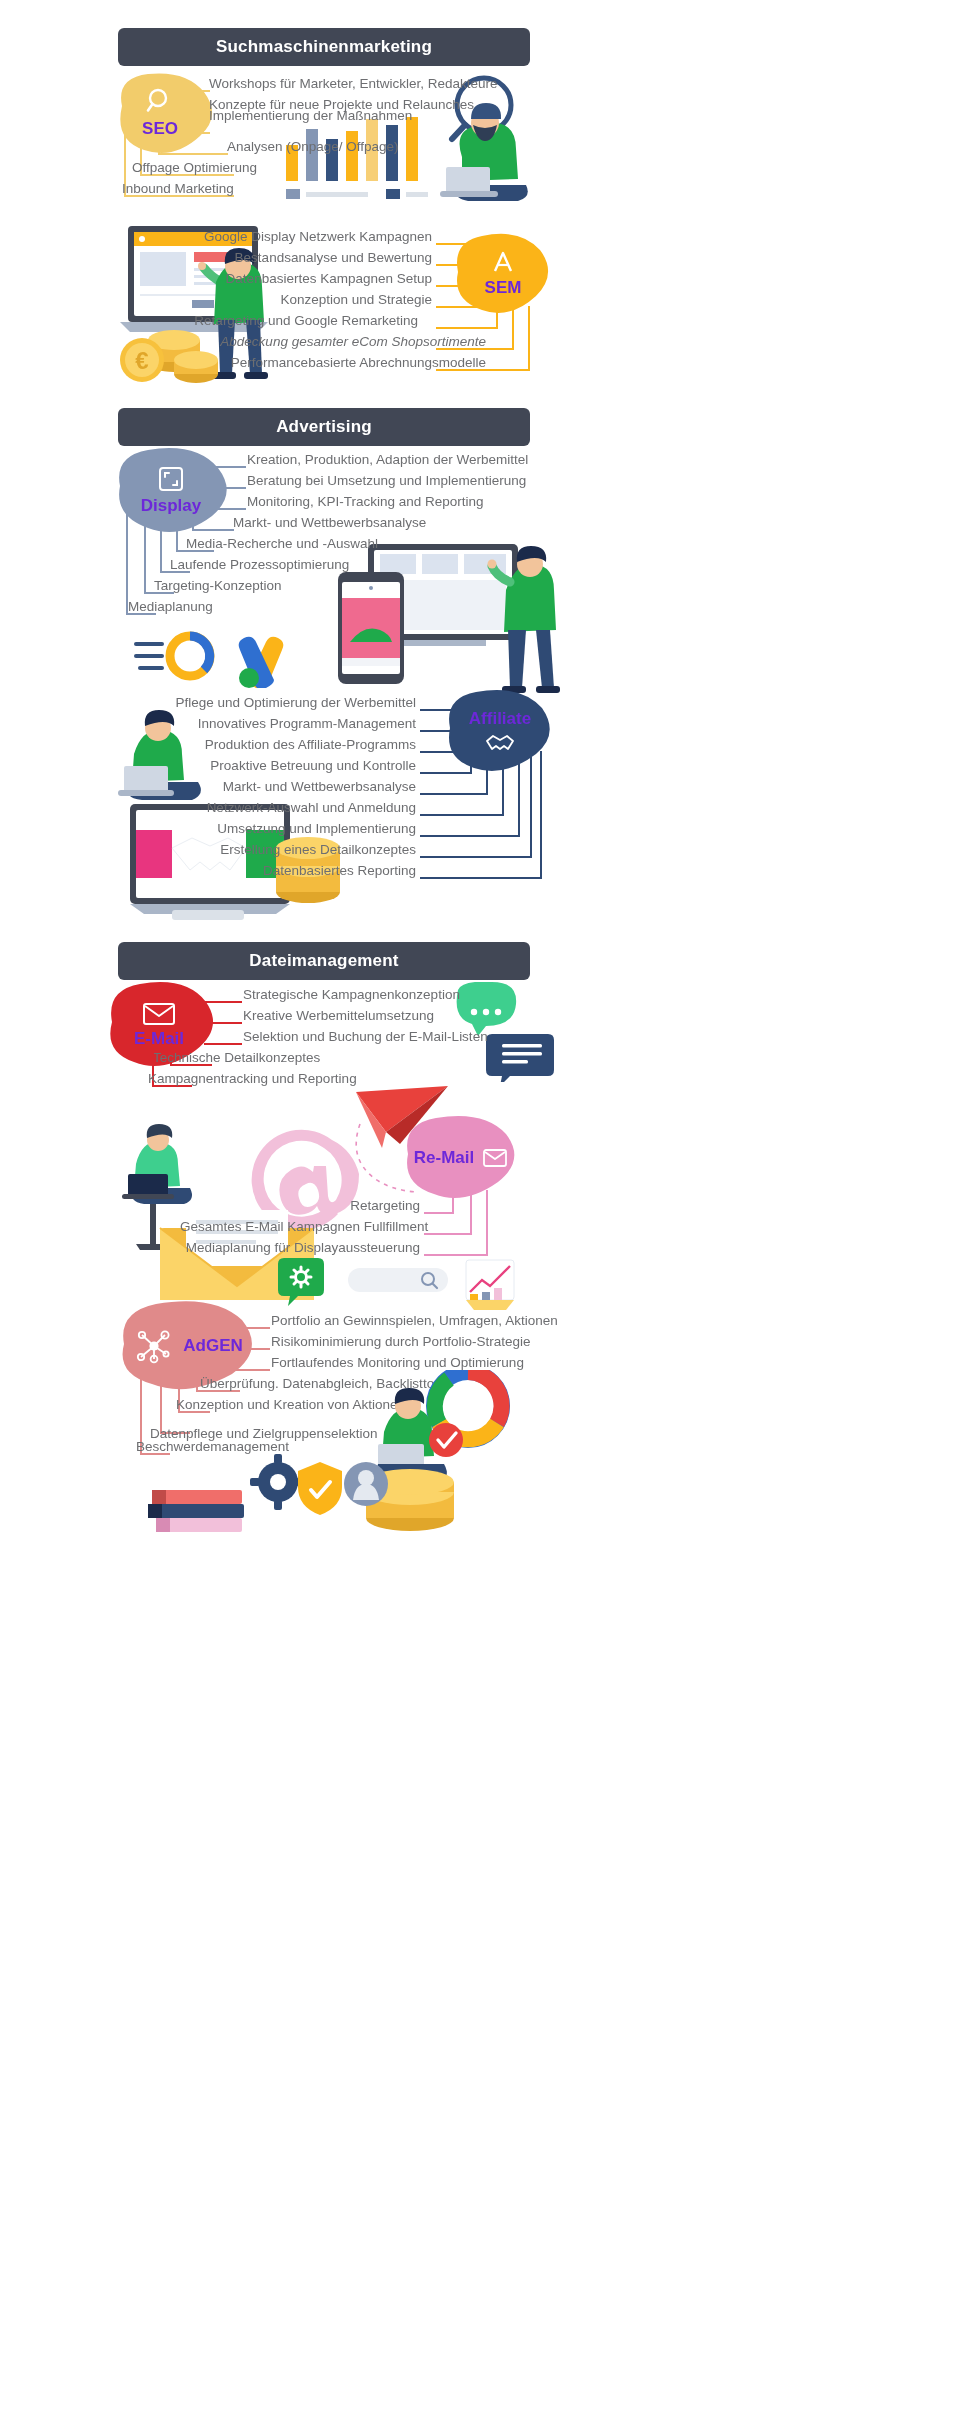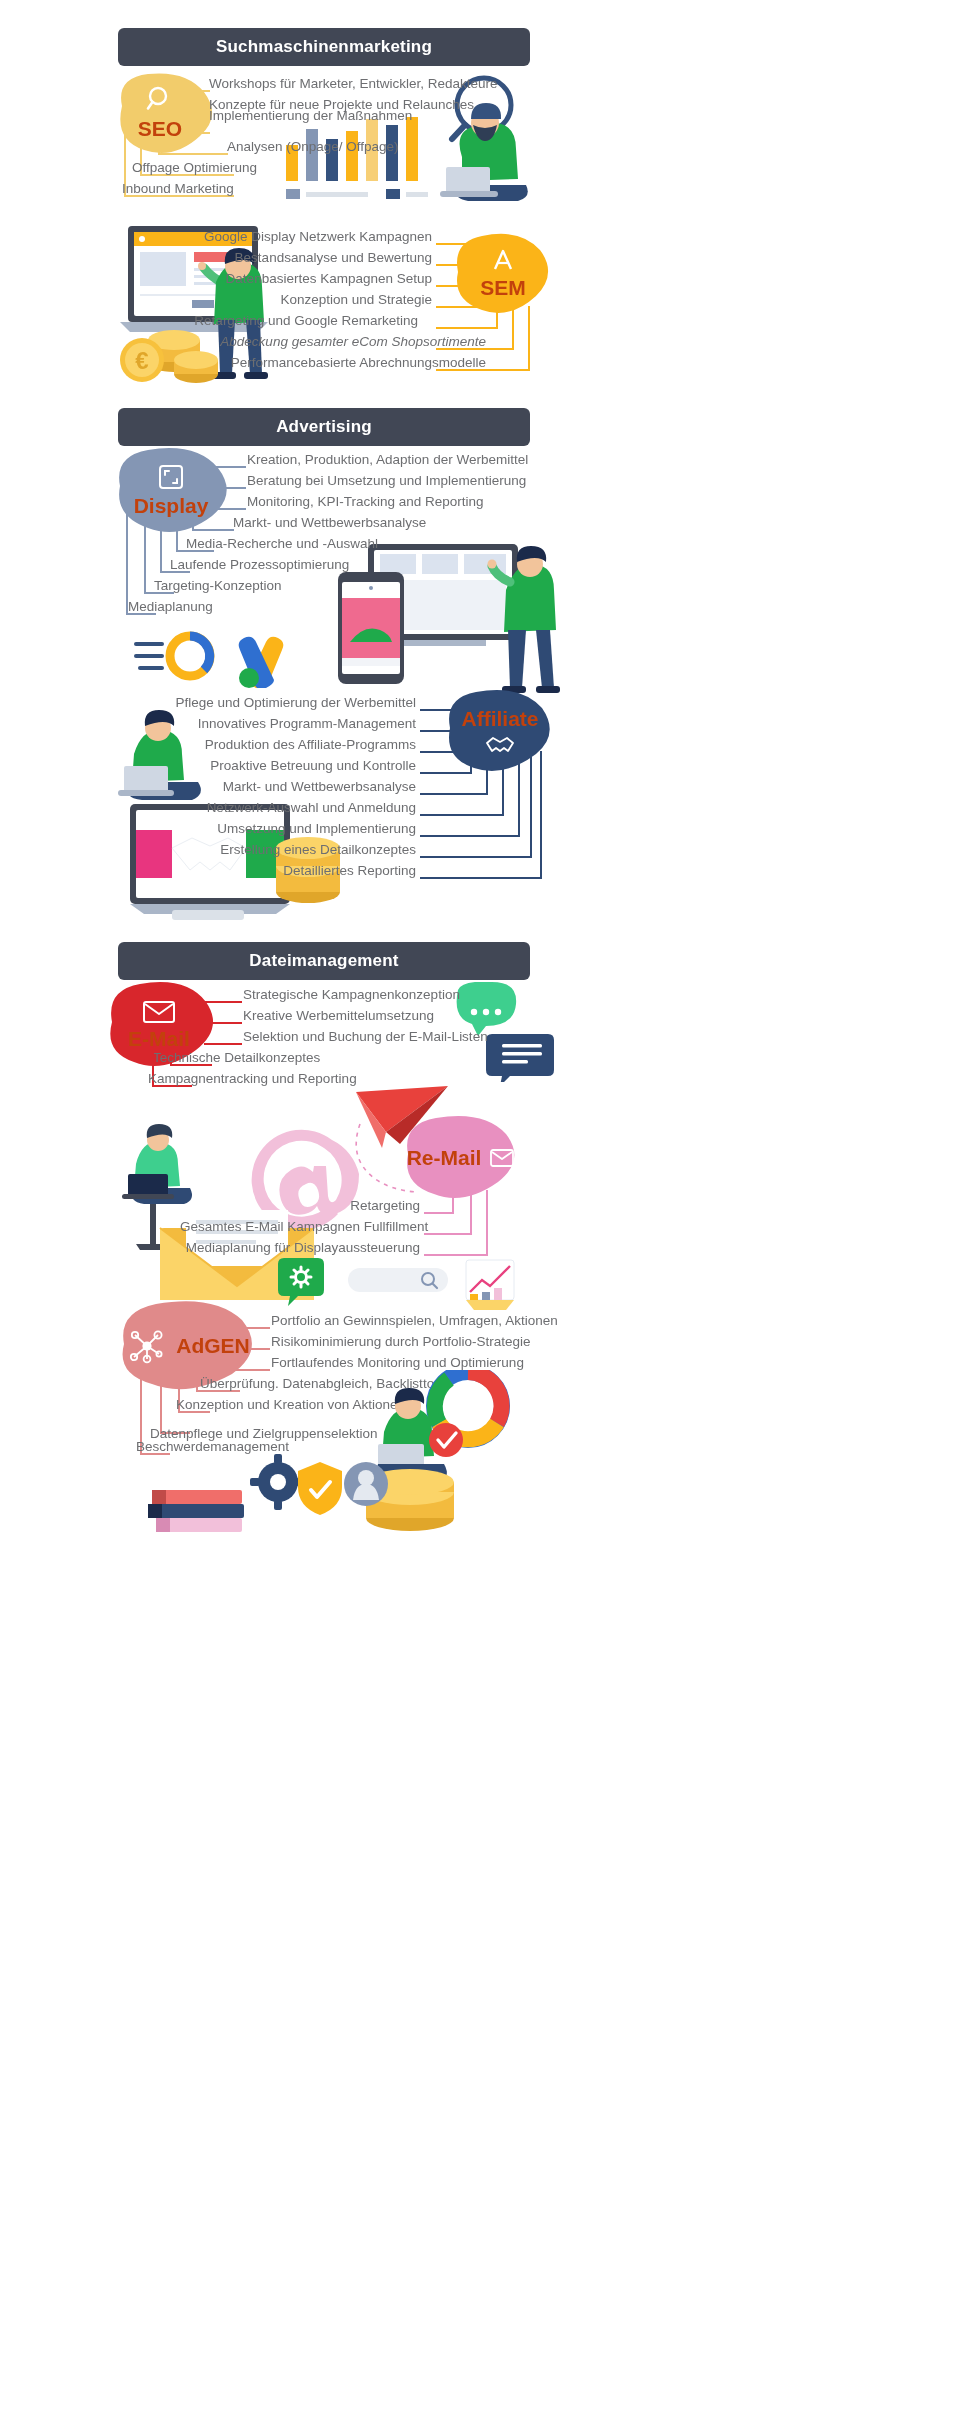--- a/index.html
+++ b/index.html
@@ -56,23 +56,23 @@
   .blob .blob-inner {
     position: relative;
     z-index: 2;
     display: flex;
     flex-direction: column;
     align-items: center;
     justify-content: center;
     gap: 2px;
   }
   .blob .blob-label {
-    font-size: 21px;
+    font-size: 17px;
     font-weight: bold;
-    color: #c2410c;
+    color: #6d28d9;
     text-shadow: none;
     white-space: nowrap;
   }
   .blob.inline-label .blob-inner {
     flex-direction: row;
     gap: 10px;
   }
   .badge-icon { display:block; }
 
   
@@ -400,21 +400,21 @@
   <div class="vline" style="left:518px; top:751px; height:84px; background:#2f4a74;"></div>
   <div class="hline" style="left:420px; top:835px; width:100px; background:#2f4a74;"></div>
   <div class="bullet right" style="left:172px; top:822px; width:244px; text-align:right;">Umsetzung und Implementierung</div>
 
   <div class="vline" style="left:530px; top:751px; height:105px; background:#2f4a74;"></div>
   <div class="hline" style="left:420px; top:856px; width:112px; background:#2f4a74;"></div>
   <div class="bullet right" style="left:172px; top:843px; width:244px; text-align:right;">Erstellung eines Detailkonzeptes</div>
 
   <div class="vline" style="left:540px; top:751px; height:126px; background:#2f4a74;"></div>
   <div class="hline" style="left:420px; top:877px; width:122px; background:#2f4a74;"></div>
-  <div class="bullet right" style="left:172px; top:864px; width:244px; text-align:right;">Detailliertes Reporting</div>
+  <div class="bullet right" style="left:172px; top:864px; width:244px; text-align:right;">Datenbasiertes Reporting</div>
 
   <div class="section-bar" style="left:118px; top:942px; width:412px; height:38px;">
     <span>Dateimanagement</span>
   </div>
 
   <svg class="illus" style="left:450px; top:982px;" width="110" height="100" viewBox="0 0 110 100">
     <path d="M8 8 q-6 28 14 34 l6 12 l8 -10 q28 0 30 -22 q2 -22 -24 -22 q-30 -2 -34 8z" fill="#3ecf8e"></path>
     <circle cx="24" cy="30" r="3.2" fill="#ffffff"></circle>
     <circle cx="36" cy="30" r="3.2" fill="#ffffff"></circle>
     <circle cx="48" cy="30" r="3.2" fill="#ffffff"></circle>

